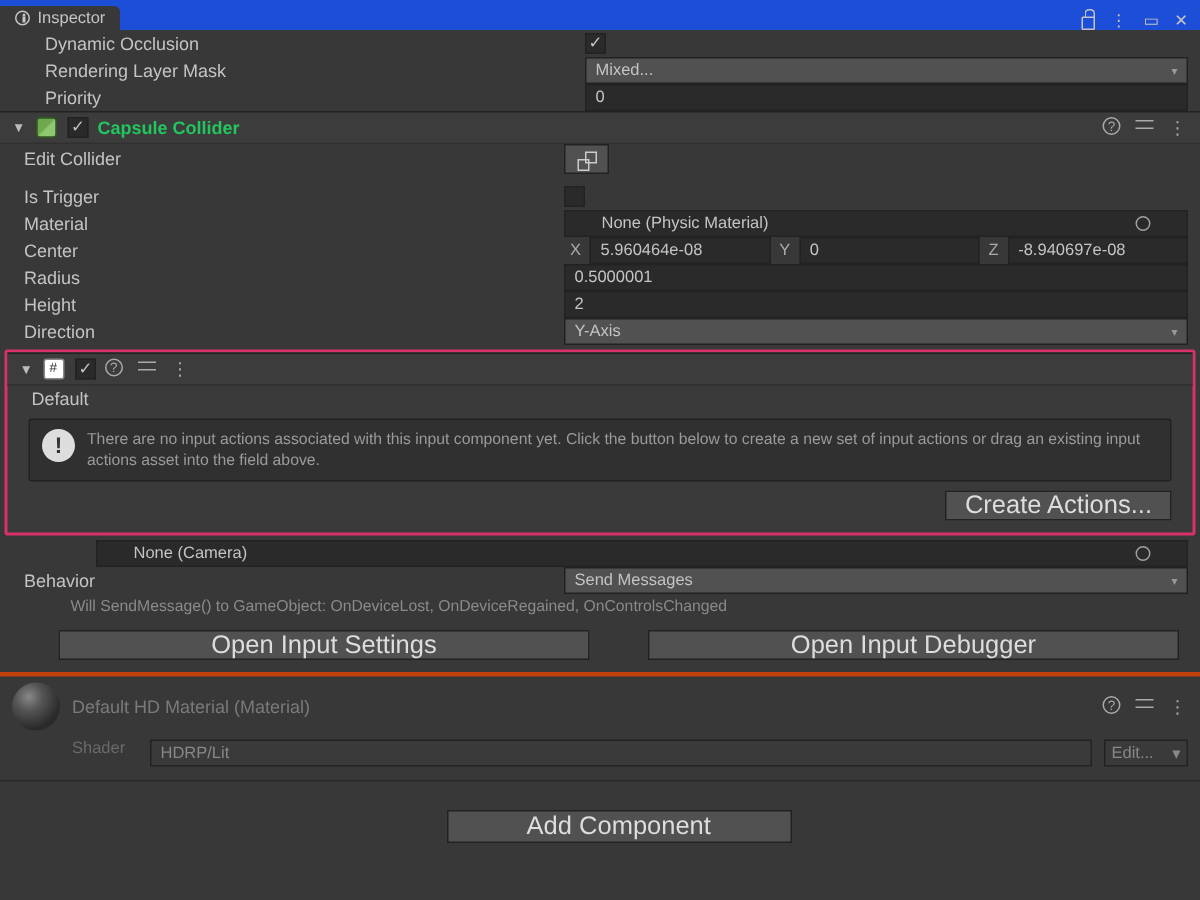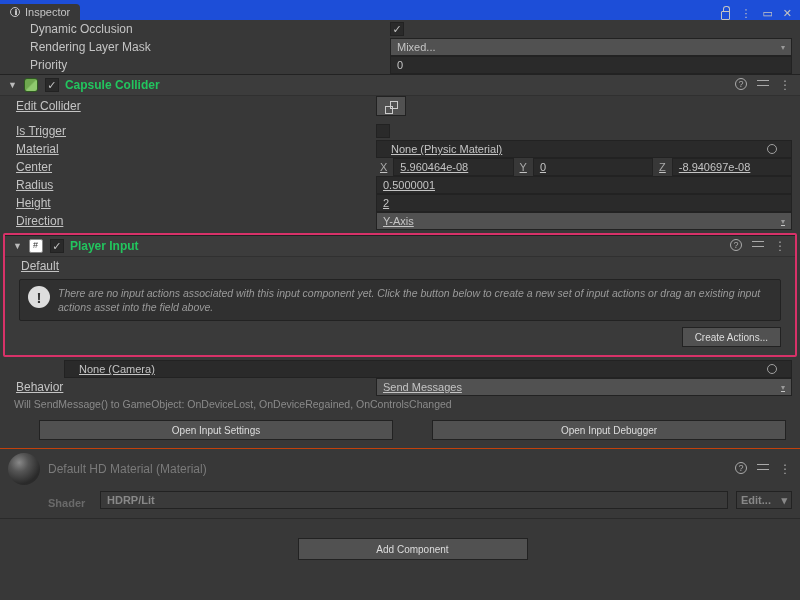--- a/index.html
+++ b/index.html
@@ -8,29 +8,29 @@
   .tab { background: #383838; padding: 2px 10px; display: flex; align-items: center; gap: 5px; font-size: 11px; border-top-right-radius: 4px; }
   .tab-icon { width: 10px; height: 10px; border-radius: 50%; border: 1.5px solid #c4c4c4; position: relative; }
   .tab-icon::after { content:""; position:absolute; width:1.5px; height:4px; background:#c4c4c4; left:4px; top:3px; }
   .tab-icon::before { content:""; position:absolute; width:2px; height:2px; background:#c4c4c4; left:3.5px; top:0.5px; border-radius:50%;}
   .winbtns { margin-left:auto; display:flex; align-items:center; gap:10px; padding-right:8px; color:#c4c4c4; }
   .winbtns span { font-size:11px; cursor:pointer; }
   .lock-ic { width:9px; height:9px; border:1px solid #c4c4c4; border-radius:1px; position:relative; margin-top:3px;}
   .lock-ic::before{content:"";position:absolute;top:-6px;left:1px;width:5px;height:5px;border:1px solid #c4c4c4;border-bottom:none;border-radius:3px 3px 0 0;}
   .pane { padding: 0; }
   .row { display: flex; align-items: center; min-height: 18px; padding: 0 8px 0 30px; }
-  .row.indent2 { padding-left: 16px; text-decoration: underline; }
+  .row.indent2 { padding-left: 16px; }
   .label { flex: 0 0 312px; color: #c4c4c4; }
   .field { flex: 1; display:flex; align-items:center; gap:4px;margin-left:48px; }
   .checkbox { width:14px; height:14px; background:#2a2a2a; border:1px solid #222; display:flex; align-items:center; justify-content:center; }
   .checkbox.checked::after { content:"✓"; font-size:11px; color:#c4c4c4; line-height:1; }
   .dropdown { flex:1; background:#515151; border:1px solid #222; height:18px; padding:0 6px; display:flex; align-items:center; justify-content:space-between; font-size:11px; }
   .dropdown .arr { font-size:8px; color:#999; }
   .txt { flex:1; background:#2a2a2a; border:1px solid #222; height:18px; padding:0 6px; display:flex; align-items:center; font-size:11px; color:#c4c4c4; }
-  .obj { flex:1; background:#2a2a2a; border:1px solid #222; height:18px; padding:0 14px; display:flex; align-items:center; justify-content:space-between; font-size:11px; }
+  .obj { flex:1; background:#2a2a2a; border:1px solid #222; height:18px; padding:0 24px; display:flex; align-items:center; justify-content:space-between; font-size:11px; }
   .obj .circ { width:10px; height:10px; border:1.5px solid #a0a0a0; border-radius:50%; }
   .sec-head { display:flex; align-items:center; height:22px; background:#3c3c3c; border-top:1px solid #222; border-bottom:1px solid #303030; padding:0 8px; gap:6px; }
   .sec-head .tri { font-size:9px; color:#bbb; }
   .sec-head .title { font-weight:bold; color:#22c55e; flex:1; }
   .sec-head .ic { width:16px; height:16px; display:flex; align-items:center; justify-content:center; }
   .comp-icon { width:14px; height:14px; border-radius:2px; }
   .cap-ic { background: linear-gradient(135deg,#6fa84f 45%, #8fc96f 55%); border:1px solid #2d5a1f; border-radius:3px;}
   .script-ic { background:#fff; border:1px solid #888; position:relative; }
   .script-ic::after{content:"#";position:absolute;font-size:9px;color:#333;left:3px;top:0;}
   .right-icons { display:flex; gap:10px; color:#aaa; font-size:12px; }
@@ -43,30 +43,30 @@
   .editcol-btn { width:30px; height:20px; background:#515151; border:1px solid #222; display:flex; align-items:center; justify-content:center; }
   .editcol-glyph { width:12px;height:12px;position:relative;}
   .editcol-glyph::before{content:"";position:absolute;left:0;top:6px;width:6px;height:6px;border:1px solid #ccc;}
   .editcol-glyph::after{content:"";position:absolute;left:5px;top:1px;width:6px;height:6px;border:1px solid #ccc;}
   .vec3 { display:flex; gap:2px; flex:1; }
   .vlabel { color:#aaa; font-size:11px; padding:0 4px; align-self:center; }
   .highlight { border:2px solid #d83269; margin:3px; border-radius:2px; padding-bottom:6px; background:#3a3a3a;}
   .highlight .sec-head{background:#3c3c3c;}
   .infobox { margin:4px 14px; background:#303030; border:1px solid #222; border-radius:2px; display:flex; padding:6px 8px; gap:8px; align-items:flex-start;}
   .infobox .bubble { width:22px;height:22px; background:#ddd; border-radius:50%; display:flex;align-items:center;justify-content:center;color:#333;font-size:15px;font-weight:bold;flex-shrink:0;}
-  .infobox .msg { font-size:10.5px; color:#9a9a9a; line-height:1.35;font-style:italic;}
-  .btn { background:#515151; border:1px solid #222; height:20px; padding:0 12px; display:flex; align-items:center; justify-content:center; font-size:10px; color:#ddd;margin-left:25px; }
+  .infobox .msg { font-size:10.5px; color:#9a9a9a; line-height:1.35;}
+  .btn { background:#515151; border:1px solid #222; height:20px; padding:0 12px; display:flex; align-items:center; justify-content:center; font-size:17px; color:#ddd;margin-left:25px; }
   .btnrow { display:flex; justify-content:flex-end; padding:2px 14px; }
-  .msgbar { font-size:10.5px; color:#8a8a8a; padding:2px 10px 6px 14px; }
+  .msgbar { font-size:10.5px; color:#8a8a8a; padding:2px 10px 6px 14px;margin-left:33px; }
   .splitbtns { display:flex; gap:14px; padding:4px 14px 8px; }
   .splitbtns .btn { flex:1; }
-  .material { display:flex; align-items:center; padding:4px 8px; gap:8px; border-top:1px solid #c2410c;}
+  .material { display:flex; align-items:center; padding:4px 8px; gap:8px; border-top:3px solid #c2410c;}
   .sphere { width:32px;height:32px;border-radius:50%; background: radial-gradient(circle at 35% 30%, #888 0%, #555 30%, #2a2a2a 70%);}
   .mat-title { color:#7a7a7a; font-size:12px; flex:1;}
-  .shader-row { display:flex; align-items:flex-end; padding:2px 8px 8px 48px; gap:8px;font-weight:bold;}
+  .shader-row { display:flex; align-items:flex-start; padding:2px 8px 8px 48px; gap:8px;}
   .shader-row .label2 { color:#6a6a6a; font-size:11px; width:44px;}
   .shader-dd { flex:1; background:#3a3a3a; border:1px solid #222; height:18px; padding:0 6px; display:flex; align-items:center; color:#888; font-size:11px;}
   .edit-dd { width:56px; background:#3a3a3a; border:1px solid #222; height:18px; padding:0 4px; display:flex; align-items:center; justify-content:space-between; color:#888; font-size:11px;}
   .addcomp { display:flex; justify-content:center; padding:18px 0 0;}
   .addcomp .btn { width:230px; height:22px;}
   .hr { height:1px; background:#2a2a2a; margin:1px 0;}
 </style>
 </head>
 <body>
 
@@ -177,21 +177,20 @@
       </div>
   </div>
 
   <div class="highlight">
     <div class="sec-head">
       <span class="tri">▼</span>
       <span class="ic">
           <span class="comp-icon script-ic"></span>
         </span>
       <div class="checkbox checked"></div>
-      <span class="title">Player Input</span>
       <div class="right-icons">
         <span class="q">?</span>
         <span class="slider-ic"></span>
         <span class="dots">⋮</span>
       </div>
     </div>
     <div class="row indent2">
       <div class="label">Default</div>
     </div>
     <div class="infobox">

